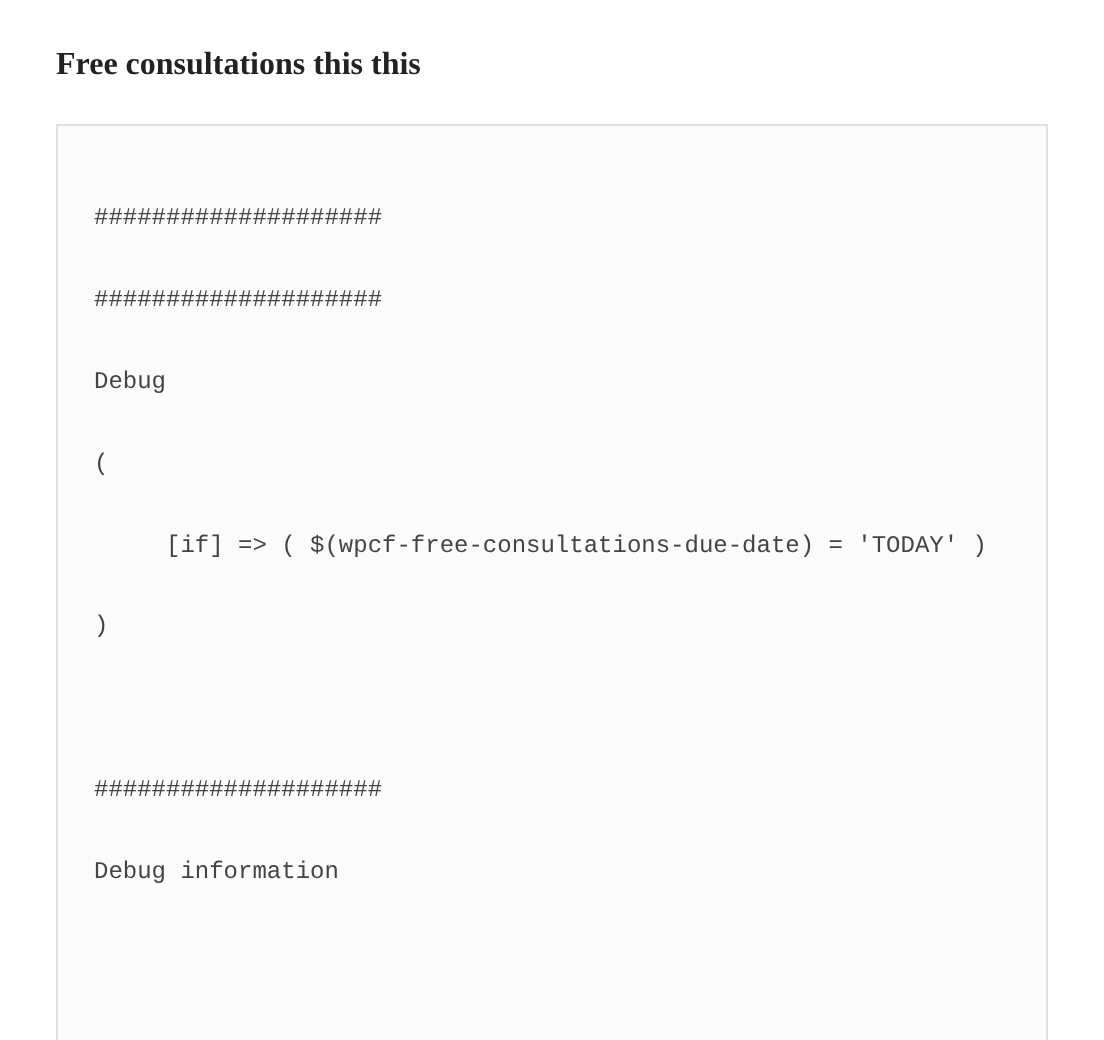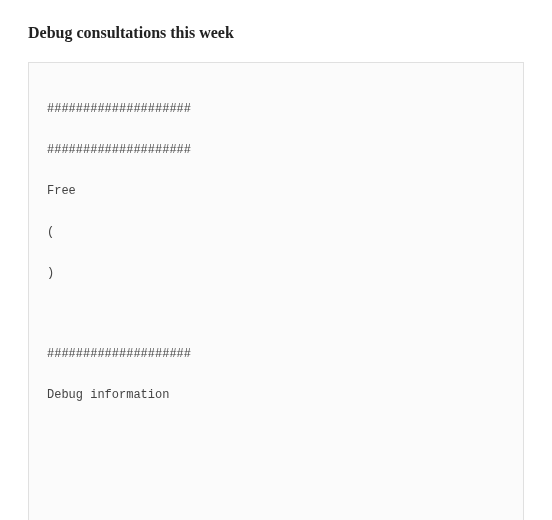--- a/index.html
+++ b/index.html
@@ -27,27 +27,28 @@
     color: #444;
     white-space: pre-wrap;
     word-wrap: break-word;
   }
   .codebox .line { display: block; }
   .indent1 { padding-left: 36px; }
 </style>
 </head>
 <body>
 
-<div class="heading">Debug consultations this week</div>
+<div class="heading">Free consultations this this</div>
 
 <div class="codebox">
 <span class="line">####################</span>
 <span class="line">####################</span>
-<span class="line">Free</span>
+<span class="line">Debug</span>
 <span class="line">(</span>
+<span class="line indent1">[if] =&gt; ( $(wpcf-free-consultations-due-date) = 'TODAY' )</span>
 <span class="line">)</span>
 <span class="line">&nbsp;</span>
 <span class="line">####################</span>
 <span class="line">Debug information</span>
 
 
 
 
 
 </div>

